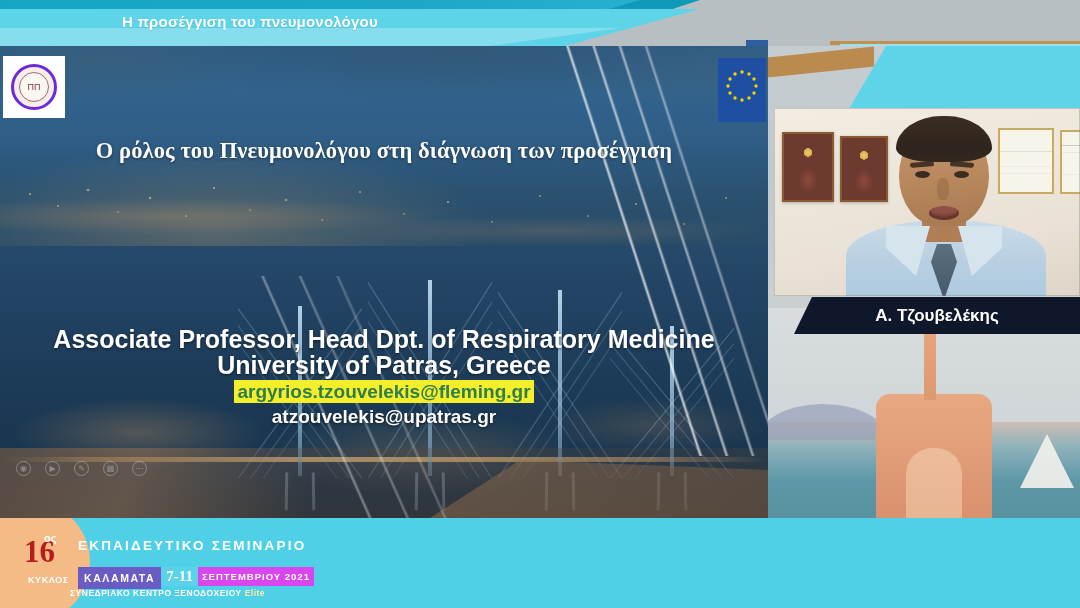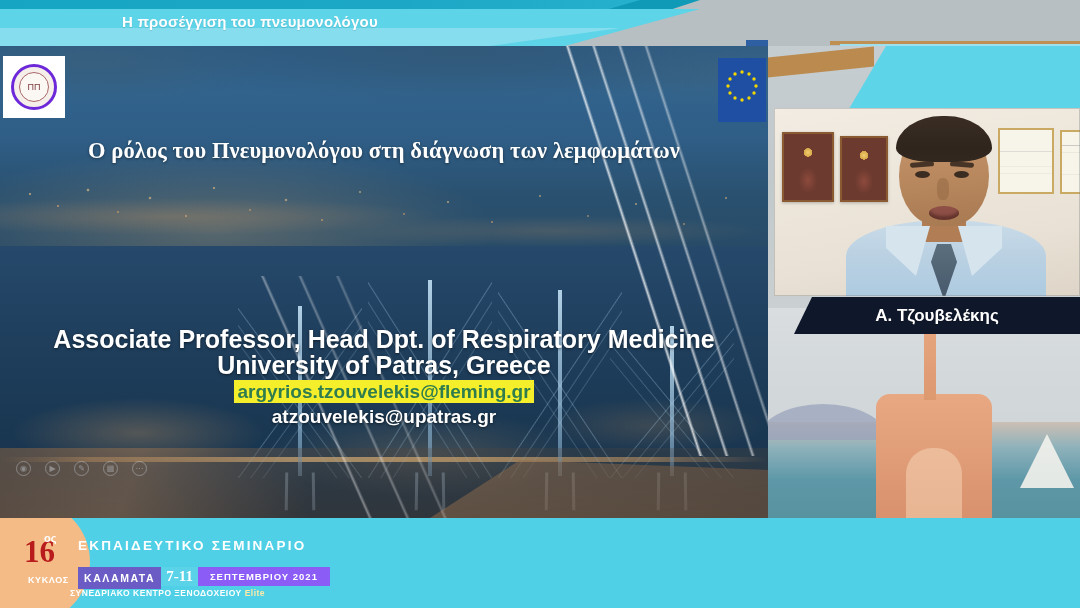--- a/index.html
+++ b/index.html
@@ -408,22 +408,22 @@
   .f-city {
     background:#6a5cc4; color:#ffffff; font-size:10.5px; font-weight:bold;
     letter-spacing:1.6px; padding:11px 6px; display:flex; align-items:center;
   }
   .f-days {
     background:#5ad3e8; color:#ffffff; font-size:15px; font-weight:bold;
     padding:0 5px; display:flex; align-items:center;
     font-family:"Liberation Serif", serif;
   }
   .f-month {
-    background:#8b5cf6; color:#ffffff; font-size:9.5px; font-weight:bold;
-    letter-spacing:1px; padding:0 12px; display:flex; align-items:center;
+    background:#d946ef; color:#ffffff; font-size:9.5px; font-weight:bold;
+    letter-spacing:1px; padding:0 4px; display:flex; align-items:center;
   }
   .f-venue {
     position:absolute; left:70px; top:588px;
     font-size:8.5px; font-weight:bold; color:#ffffff; letter-spacing:.5px;
   }
   .f-venue em { font-style:normal; color:#ffe9a8; }
 </style>
 </head>
 <body>
 
@@ -493,21 +493,21 @@
           <circle cx="24" cy="42" r="1.7"></circle>
           <circle cx="17" cy="40" r="1.7"></circle>
           <circle cx="12" cy="35" r="1.7"></circle>
           <circle cx="10" cy="28" r="1.7"></circle>
           <circle cx="12" cy="21" r="1.7"></circle>
           <circle cx="17" cy="16" r="1.7"></circle>
         </g>
       </svg>
     </div>
 
-    <div class="slide-title">Ο ρόλος του Πνευμονολόγου στη διάγνωση των λεμφωμάτων</div>
+    <div class="slide-title">Ο ρόλος του Πνευμονολόγου στη διάγνωση των προσέγγιση</div>
 
     <div class="slide-meta">
       <div class="meta-line">Associate Professor, Head Dpt. of Respiratory Medicine</div>
       <div class="meta-line">University of Patras, Greece</div>
       <div><span class="meta-mail-hl">argyrios.tzouvelekis@fleming.gr</span></div>
       <div class="meta-mail2">atzouvelekis@upatras.gr</div>
     </div>
 
     <div class="pp-controls">
       <div class="pp-btn">◉</div>

